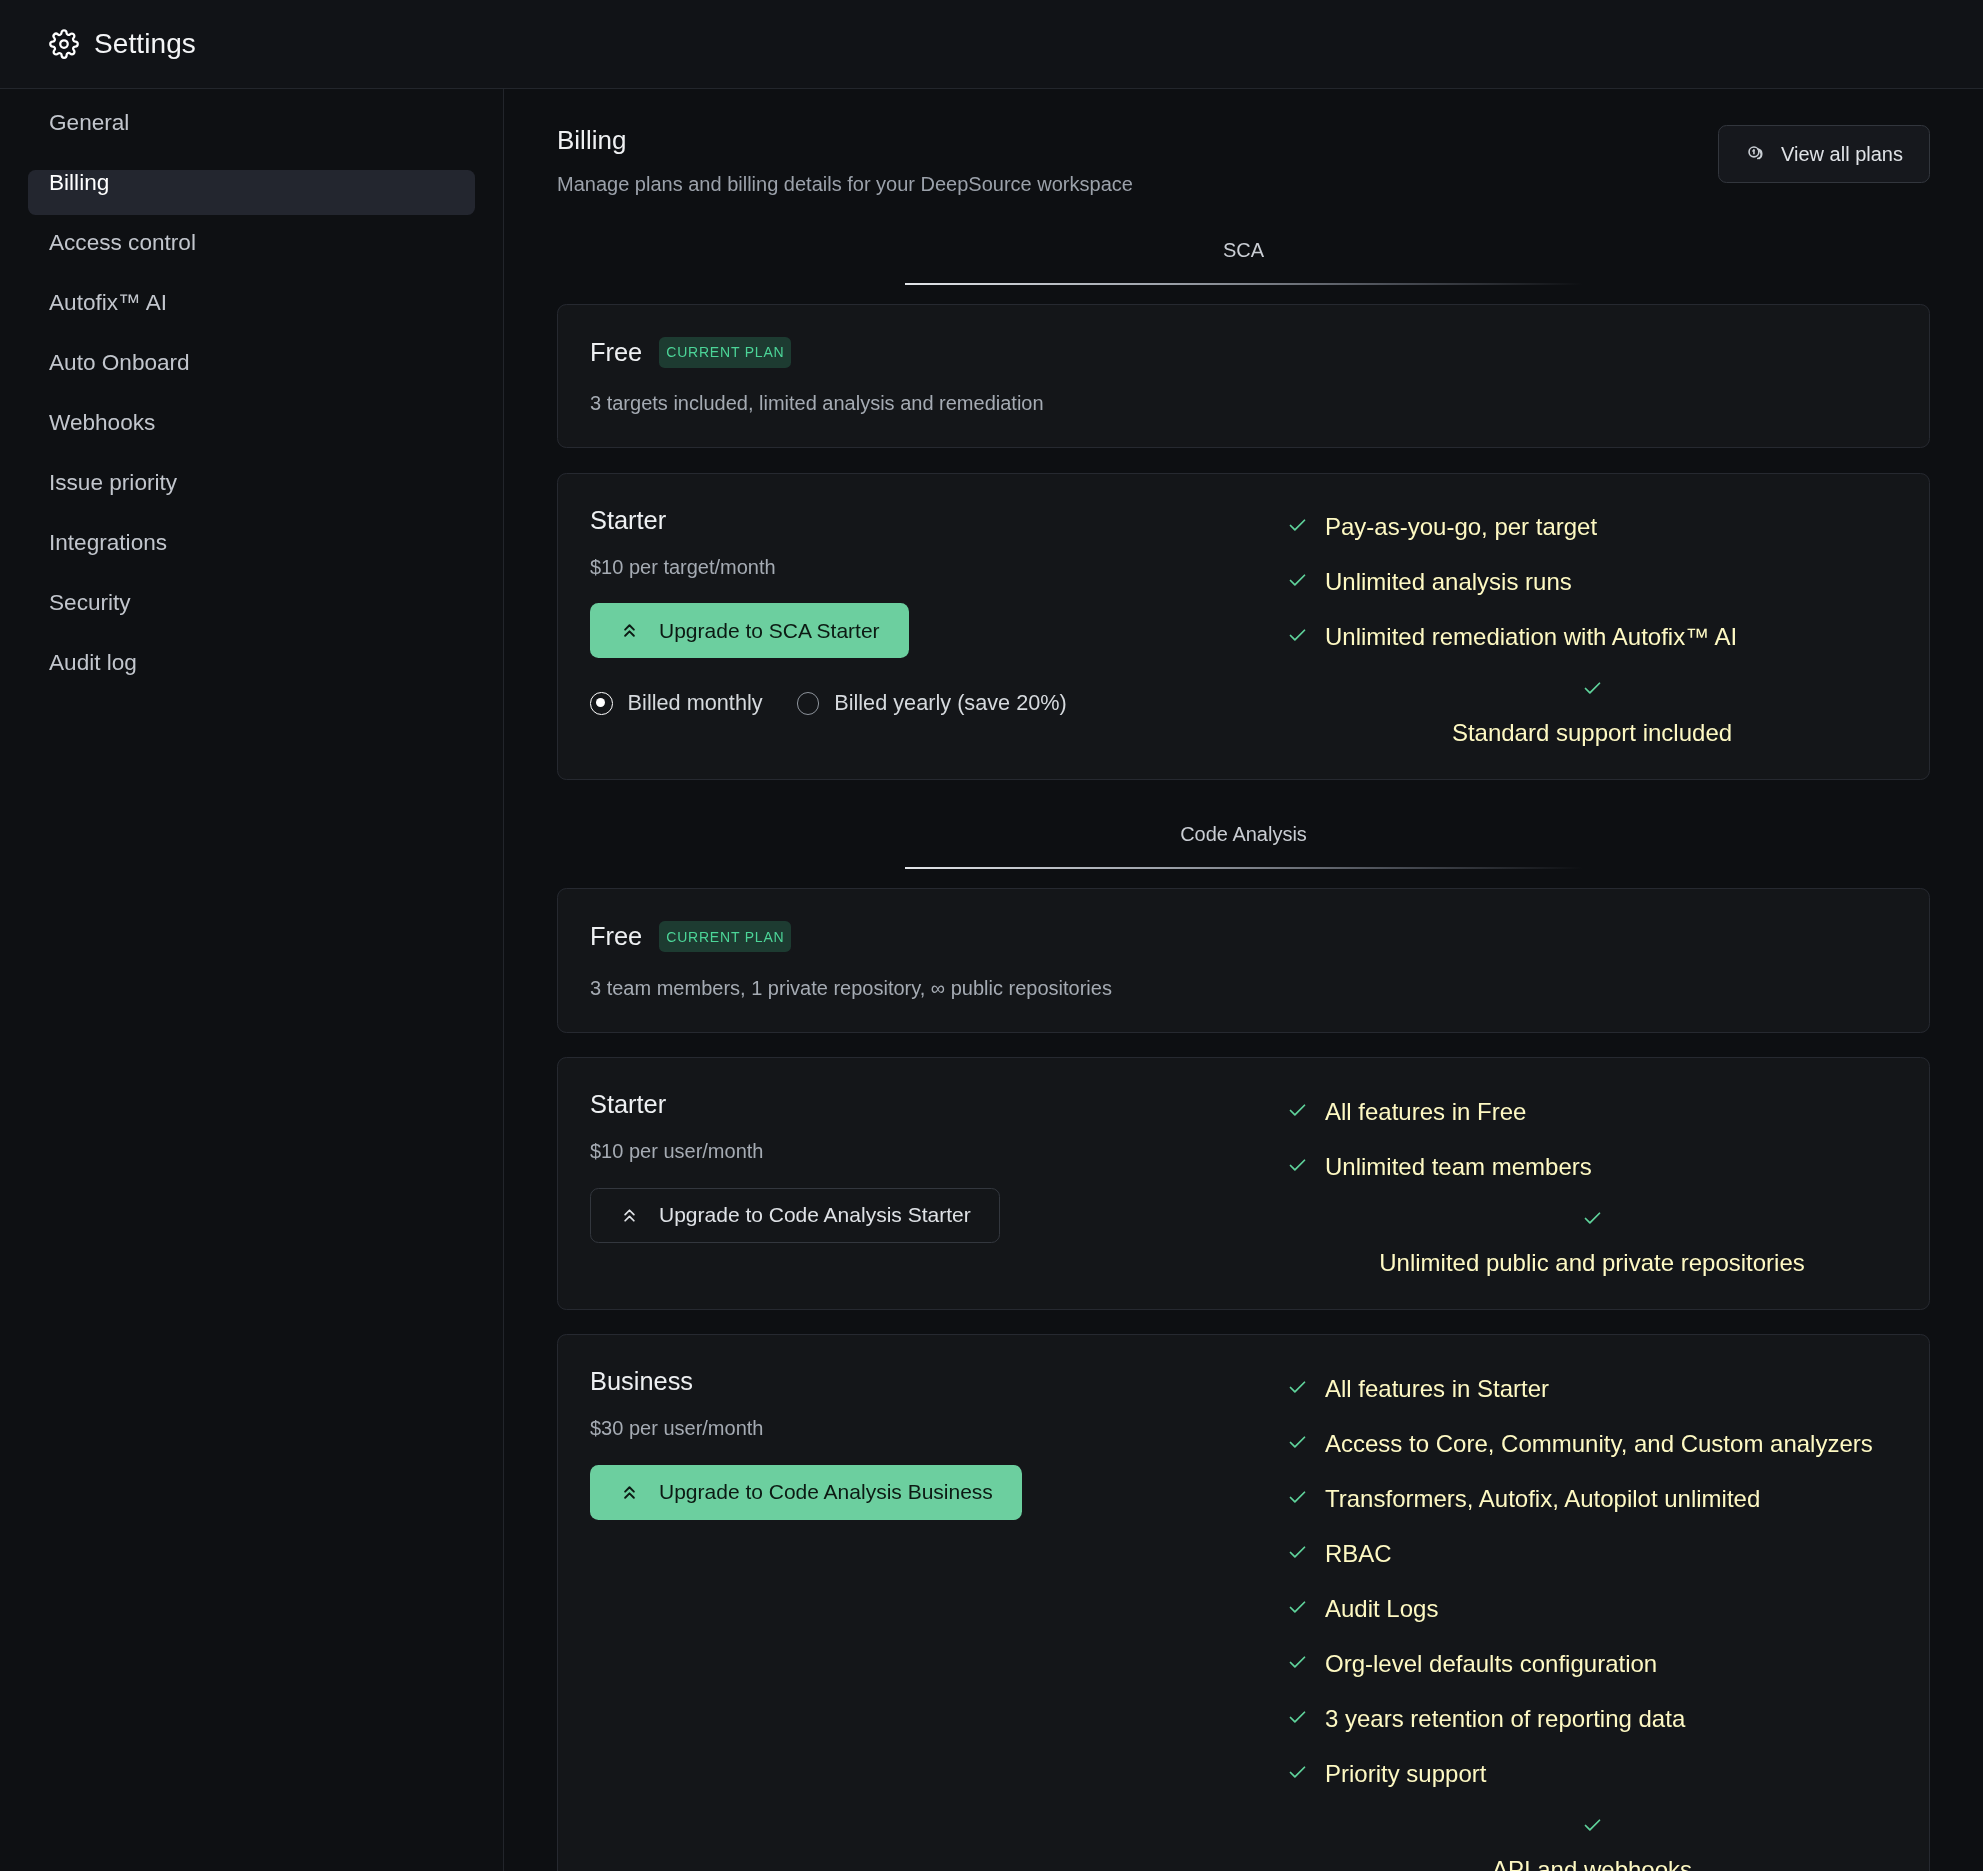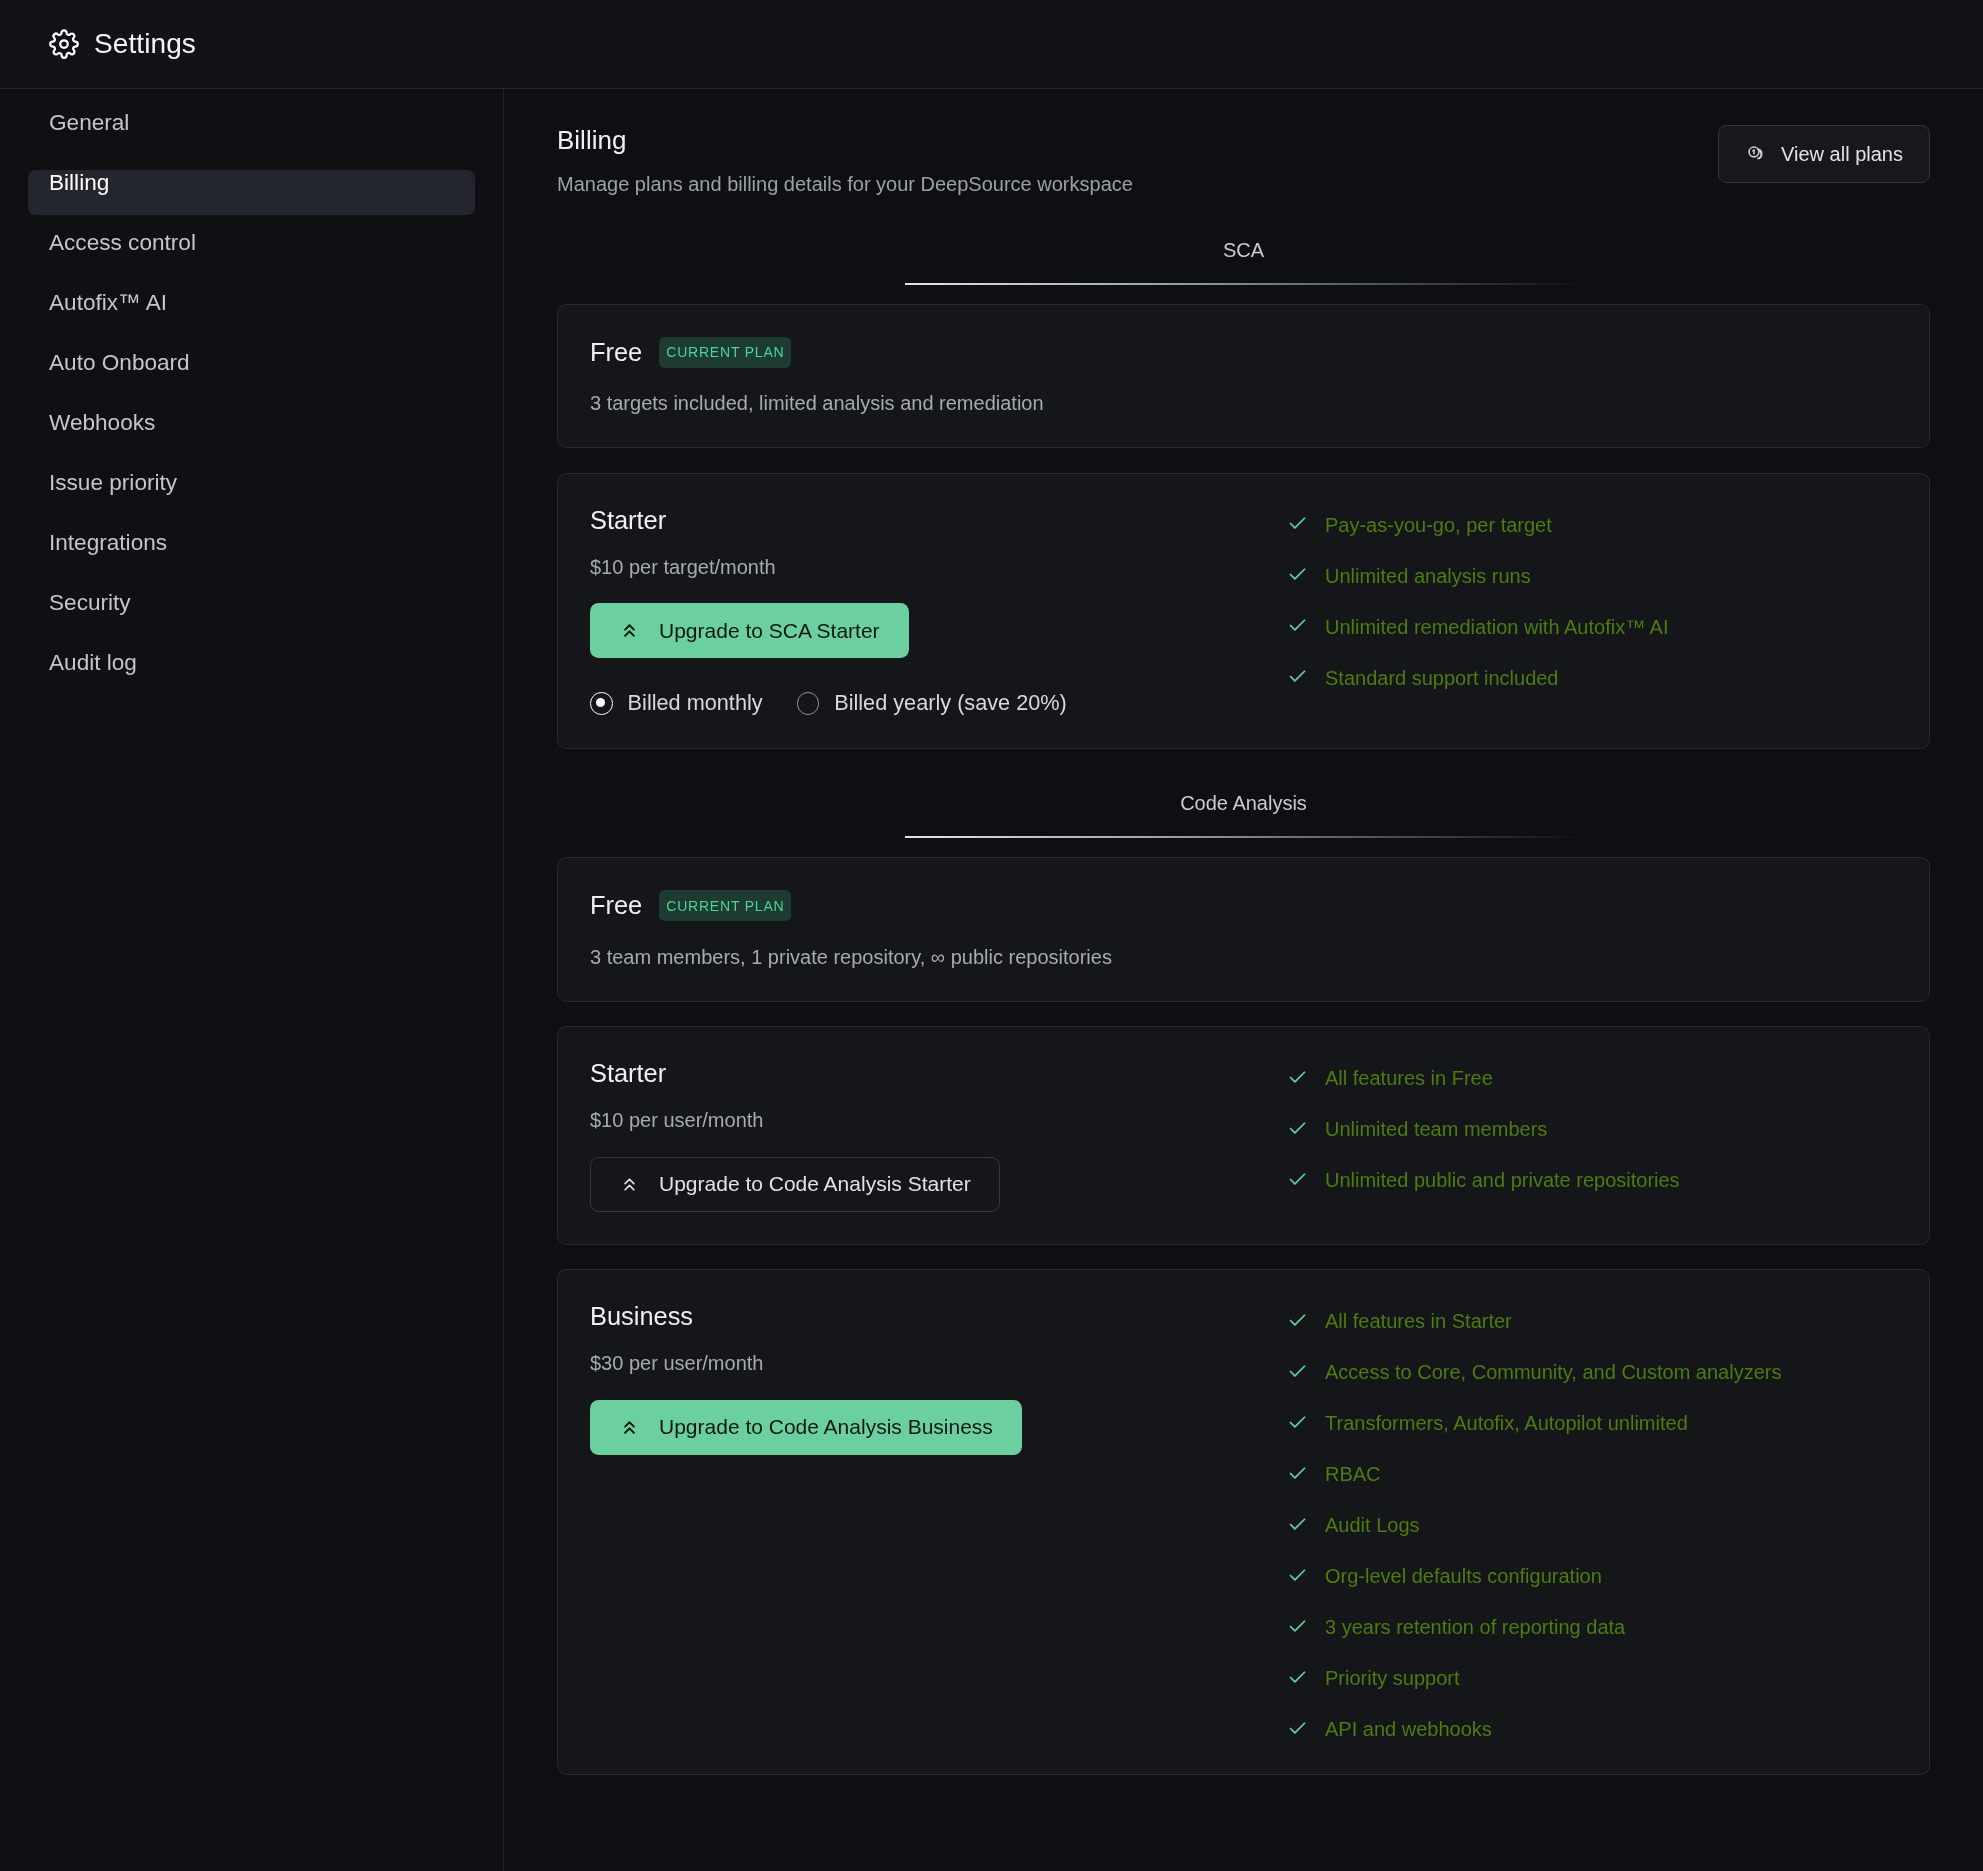--- a/index.html
+++ b/index.html
@@ -137,23 +137,23 @@
     border: 1.9px solid #8d939b; position: relative; flex: 0 0 22.6px;
   }
   .radio-opt.selected .radio { border-color: #ffffff; }
   .radio-opt.selected .radio::after {
     content: ""; position: absolute; left: 4.7px; top: 4.7px;
     width: 9.4px; height: 9.4px; border-radius: 50%; background: #ffffff;
   }
   .radio-label { font-size: 21.7px; color: #d6dade; }
 
   .feat { display: flex; align-items: center; gap: 17px; margin-bottom: 27px; }
-  .feat:last-child { margin-bottom: 0; }
+  .feat:last-child { margin-bottom: 0; flex-direction: column; }
   .feat .chk { flex: 0 0 21px; display: block; }
-  .feat .txt { font-size: 20px; color: #4d7c0f; }
+  .feat .txt { font-size: 24px; color: #fef9c3; }
 </style>
 </head>
 <body>
 
 <div class="app">
 
   <div class="topbar">
     <span class="gear">
       <svg width="30" height="30" viewBox="0 0 24 24" fill="none" stroke="#ffffff" stroke-width="1.8" stroke-linecap="round" stroke-linejoin="round">
         <circle cx="12" cy="12" r="3"></circle>

